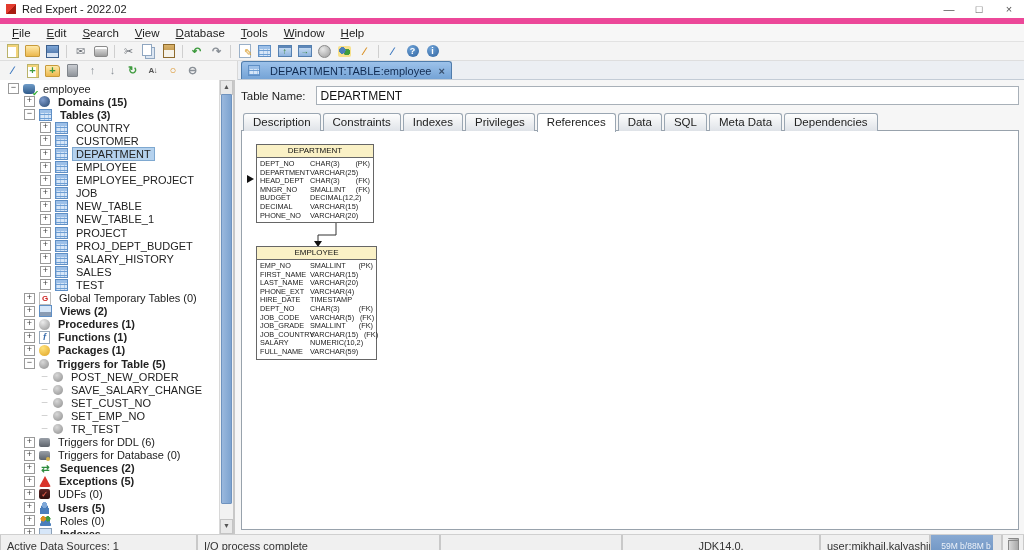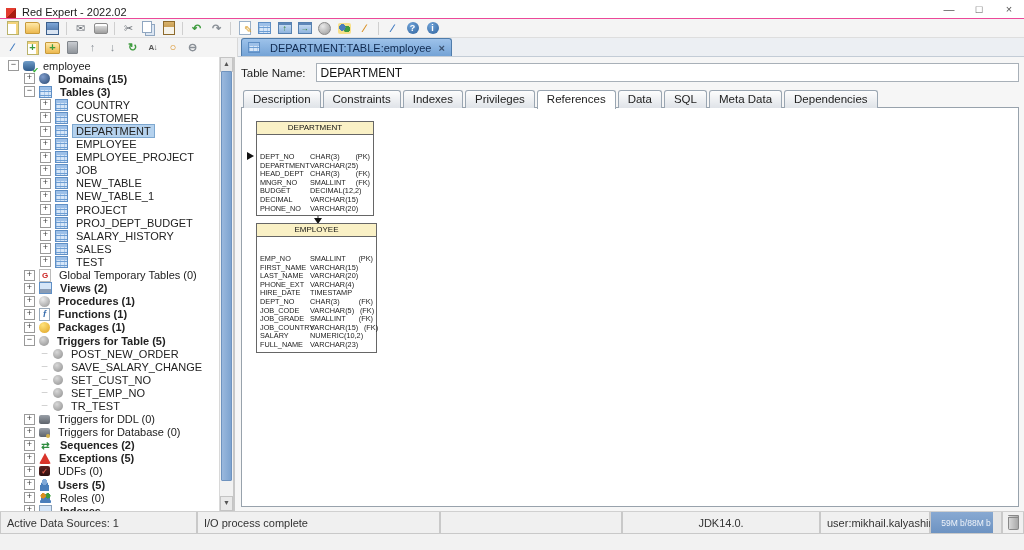--- a/index.html
+++ b/index.html
@@ -1,19 +1,19 @@
 <!DOCTYPE html>
 <html><head>
 <meta charset="utf-8">
 <style>
   html,body{margin:0;padding:0;background:#888;}
   #app{position:relative;width:1024px;height:550px;background:#f2f2f2;overflow:hidden;
        font-family:"Liberation Sans",sans-serif;color:#222;-webkit-font-smoothing:antialiased;}
   
-  #titlebar{height:18px;background:#ffffff;display:flex;align-items:flex-end;font-size:11px;border-bottom:1px solid #ec4899;}
+  #titlebar{height:18px;background:#ffffff;display:flex;align-items:center;font-size:11px;border-bottom:6px solid #ec4899;}
   #logo{width:10px;height:10px;margin:0 6px 0 6px;background:linear-gradient(135deg,#e23b2e 55%,#a81d12 55%);}
   #title{flex:1;color:#1a1a1a;}
   .wctl{width:30px;text-align:center;color:#555;font-size:11px;line-height:18px;cursor:default;}
   
   #menubar{height:17px;background:#f7f7f7;display:flex;align-items:center;font-size:11.5px;border-bottom:1px solid #e2e2e2;padding-left:4px;}
   .mitem{padding:1px 8px;color:#222;}
   
   #tb1{height:18px;background:#f4f4f4;border-bottom:1px solid #dedede;display:flex;align-items:center;padding-left:4px;gap:3px;}
   #row2{height:19px;display:flex;background:#f4f4f4;}
   #tb2{width:233px;display:flex;align-items:center;padding-left:4px;gap:3px;border-right:1px solid #d8d8d8;}
@@ -88,21 +88,21 @@
   .etab{font-size:11.5px;padding:2px 9px 3px 9px;border:1px solid #9aa6b2;border-bottom:none;background:linear-gradient(#fdfdfd,#dfe3e8);margin-right:2px;border-radius:3px 3px 0 0;color:#222;}
   .etab.active{background:#fff;position:relative;top:1px;padding-bottom:4px;}
   #content{flex:1;border:1px solid #98a2ac;background:#fff;position:relative;margin-top:-1px;}
   
   #doctab{height:17px;background:linear-gradient(#9dc2ea,#74a3d6);border:1px solid #4f7cab;border-bottom:none;border-radius:3px 3px 0 0;display:flex;align-items:center;padding:0 6px;font-size:11px;color:#102a50;gap:5px;}
   #doctab .tic-table{width:10px;height:9px;}
   #dtclose{color:#39506e;font-size:11px;font-weight:bold;padding-left:2px;}
   
   .ent{position:absolute;border:1px solid #666;background:#fff;font-size:7.3px;line-height:8.6px;box-sizing:border-box;}
   .ent-h{background:#faf1c6;border-bottom:1px solid #666;text-align:center;font-size:8px;line-height:12px;height:12px;color:#111;}
-  .ent-body{padding:18px 0 2px 0;}
+  .ent-body{padding:2px 0 2px 0;}
   .ent-r{display:flex;padding:0 3px;}
   .c1{width:50px;flex:none;} .c2{flex:1;} .c3{width:20px;flex:none;text-align:right;}
   #dgsvg{position:absolute;left:0;top:0;pointer-events:none;}
   
   #statusbar{height:22px;background:#f0f0f0;border-top:1px solid #d0d0d0;display:flex;align-items:stretch;font-size:11px;color:#333;}
   .sseg{border:1px solid #c9c9c9;border-top:none;display:flex;align-items:center;padding:0 6px;box-sizing:border-box;background:#f0f0f0;}
   .sseg.center{justify-content:center;}
   #memwrap{width:72px;border:1px solid #c9c9c9;border-top:none;box-sizing:border-box;position:relative;background:#e6e6e6;}
   #memfill{position:absolute;left:0;top:0;bottom:0;width:88%;background:linear-gradient(#88a9d2,#6d93c2);}
   #memtext{position:absolute;inset:0;display:flex;align-items:center;justify-content:center;font-size:8.5px;color:#edf2f9;}
@@ -115,20 +115,30 @@
 <div id="app">
 
   <div id="titlebar">
     <span id="logo"></span>
     <span id="title">Red Expert - 2022.02</span>
     <span class="wctl">—</span>
     <span class="wctl">□</span>
     <span class="wctl">×</span>
   </div>
 
+  <div id="menubar">
+      <span class="mitem"><u>F</u>ile</span>
+      <span class="mitem"><u>E</u>dit</span>
+      <span class="mitem"><u>S</u>earch</span>
+      <span class="mitem"><u>V</u>iew</span>
+      <span class="mitem"><u>D</u>atabase</span>
+      <span class="mitem"><u>T</u>ools</span>
+      <span class="mitem"><u>W</u>indow</span>
+      <span class="mitem"><u>H</u>elp</span>
+    </div>
 
   <div id="tb1">
       <span class="tbtn">
         <span class="ic ic-page"></span>
       </span>
       <span class="tbtn">
         <span class="ic ic-folder"></span>
       </span>
       <span class="tbtn">
         <span class="ic ic-floppy"></span>
@@ -367,21 +377,21 @@
             <span class="tlabel">SET_EMP_NO</span>
           </div>
           <div class="trow" style="padding-left: 40px;">
             <span class="leafdash">─</span>
             <span class="tic tic-trigger"></span>
             <span class="tlabel">TR_TEST</span>
           </div>
           <div class="trow" style="padding-left: 24px;">
             <span class="exp">+</span>
             <span class="tic tic-trigddl"></span>
-            <span class="tlabel">Triggers for DDL (0)</span>
+            <span class="tlabel">Triggers for DDL (6)</span>
           </div>
           <div class="trow" style="padding-left: 24px;">
             <span class="exp">+</span>
             <span class="tic tic-trigdb"></span>
             <span class="tlabel">Triggers for Database (0)</span>
           </div>
           <div class="trow" style="padding-left: 24px;">
             <span class="exp">+</span>
             <span class="tic tic-seq"></span>
             <span class="tlabel b">Sequences (2)</span>
@@ -530,21 +540,21 @@
                   <span class="c2">VARCHAR(15)</span>
                   <span class="c3">(FK)</span>
                 </div>
                 <div class="ent-r">
                   <span class="c1">SALARY</span>
                   <span class="c2">NUMERIC(10,2)</span>
                   <span class="c3"></span>
                 </div>
                 <div class="ent-r">
                   <span class="c1">FULL_NAME</span>
-                  <span class="c2">VARCHAR(23)</span>
+                  <span class="c2">VARCHAR(59)</span>
                   <span class="c3"></span>
                 </div>
               </div>
             </div>
           </div>
       </div>
     </div>
   </div>
 
   <div id="statusbar">

